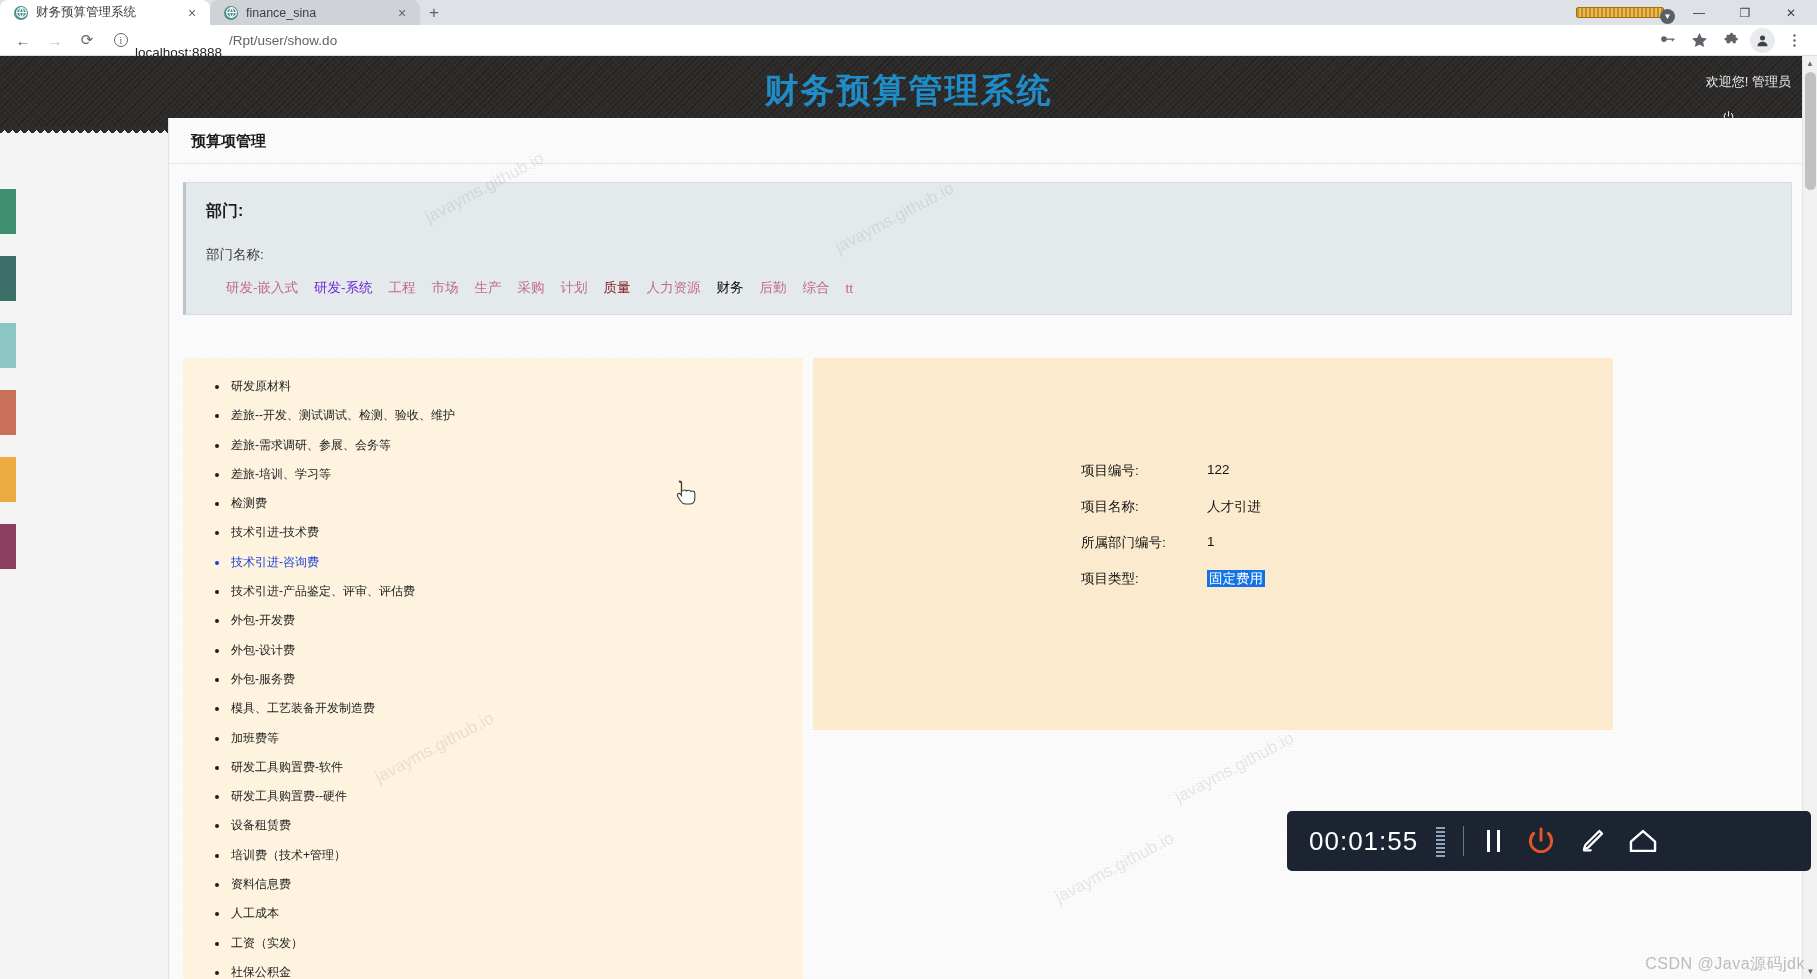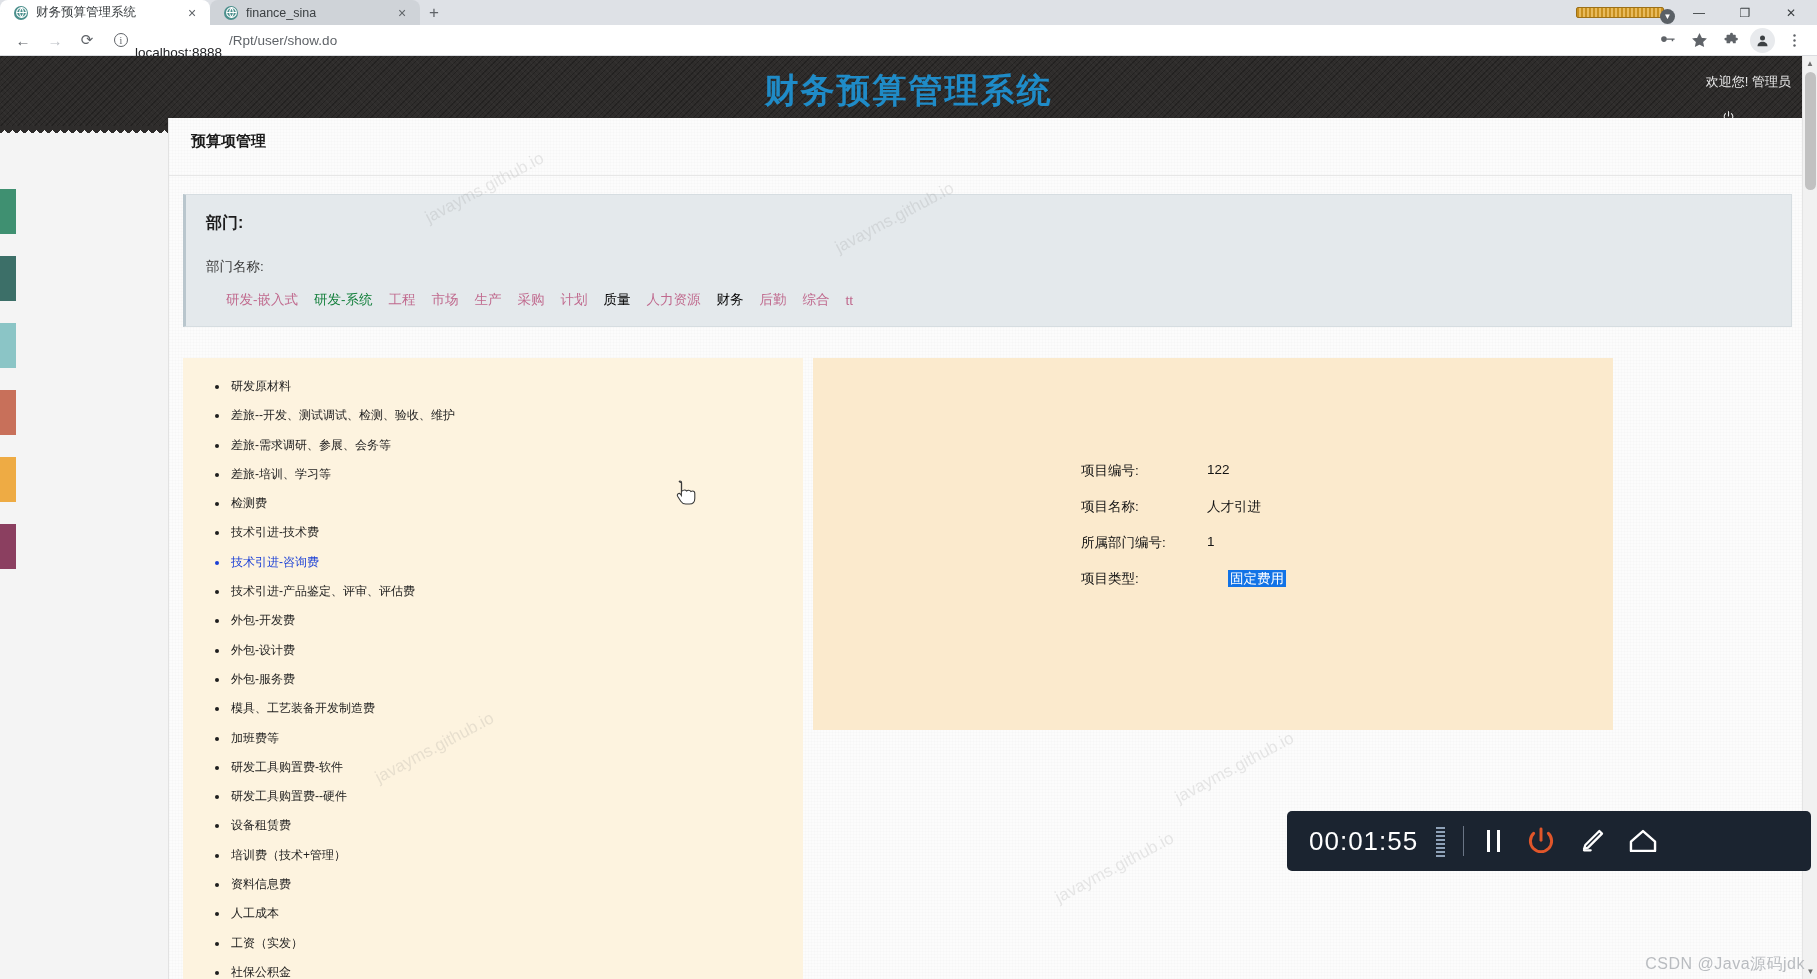--- a/index.html
+++ b/index.html
@@ -148,21 +148,21 @@
   .content-card {
     position: absolute; left: 168px; top: 62px;
     width: 1638px; height: 861px;
     background: #fcfcfc;
     border-left: 1px solid #e2e2e2;
     background-image:
       repeating-linear-gradient(0deg, rgba(0,0,0,.012) 0 1px, transparent 1px 3px),
       repeating-linear-gradient(90deg, rgba(0,0,0,.012) 0 1px, transparent 1px 3px);
   }
   .page-heading {
-    padding: 14px 0 24px 22px; font-size: 15px; font-weight: bold;
+    padding: 14px 0 12px 22px; font-size: 15px; font-weight: bold;
     color: #1a1a1a; border-bottom: 1px solid #e7e7e7;
   }
 
   
   .dept-panel {
     margin: 18px 14px 0 14px;
     background: #e4e9ec;
     border: 1px solid #d6dde1;
     border-left: 3px solid #b9c6cd;
     height: 133px;
@@ -207,21 +207,21 @@
     position: relative;
   }
   .detail-table {
     position: absolute; left: 268px; top: 104px;
     border-collapse: collapse;
   }
   .detail-table td { font-size: 13.5px; color: #141414; padding: 0 0 18px 0; vertical-align: top; }
   .detail-table td.label { width: 126px; white-space: nowrap; }
   .detail-table td.value { padding-left: 0px; }
   .val-sel {
-    background: #1273e6; color: #ffffff; padding: 1px 2px; margin-left: 21px;
+    background: #1273e6; color: #ffffff; padding: 1px 2px;
   }
 
   
   .cursor {
     position: absolute; left: 674px; top: 423px; width: 22px; height: 26px;
     z-index: 30; pointer-events: none;
   }
 
   
   .wm {
@@ -376,27 +376,27 @@
 
     <div class="content-card">
 
       <div class="page-heading">预算项管理</div>
 
       <div class="dept-panel">
         <div class="dept-title">部门:</div>
         <div class="dept-sub">部门名称:</div>
         <div class="dept-links">
           <a class="dept-link" href="#" style="color: rgb(192, 106, 142);">研发-嵌入式</a>
-          <a class="dept-link" href="#" style="color: #15803d;">研发-系统</a>
+          <a class="dept-link" href="#" style="color: #6d28d9;">研发-系统</a>
           <a class="dept-link" href="#" style="color: rgb(192, 106, 142);">工程</a>
           <a class="dept-link" href="#" style="color: rgb(192, 106, 142);">市场</a>
           <a class="dept-link" href="#" style="color: rgb(192, 106, 142);">生产</a>
           <a class="dept-link" href="#" style="color: rgb(192, 106, 142);">采购</a>
           <a class="dept-link" href="#" style="color: rgb(192, 106, 142);">计划</a>
-          <a class="dept-link" href="#" style="color: #000000;">质量</a>
+          <a class="dept-link" href="#" style="color: #7f1d1d;">质量</a>
           <a class="dept-link" href="#" style="color: rgb(192, 106, 142);">人力资源</a>
           <a class="dept-link" href="#" style="color: #000000;">财务</a>
           <a class="dept-link" href="#" style="color: rgb(192, 106, 142);">后勤</a>
           <a class="dept-link" href="#" style="color: rgb(192, 106, 142);">综合</a>
           <a class="dept-link" href="#" style="color: rgb(192, 106, 142);">tt</a>
         </div>
       </div>
 
       <div class="panes">
         <div class="pane-list">

